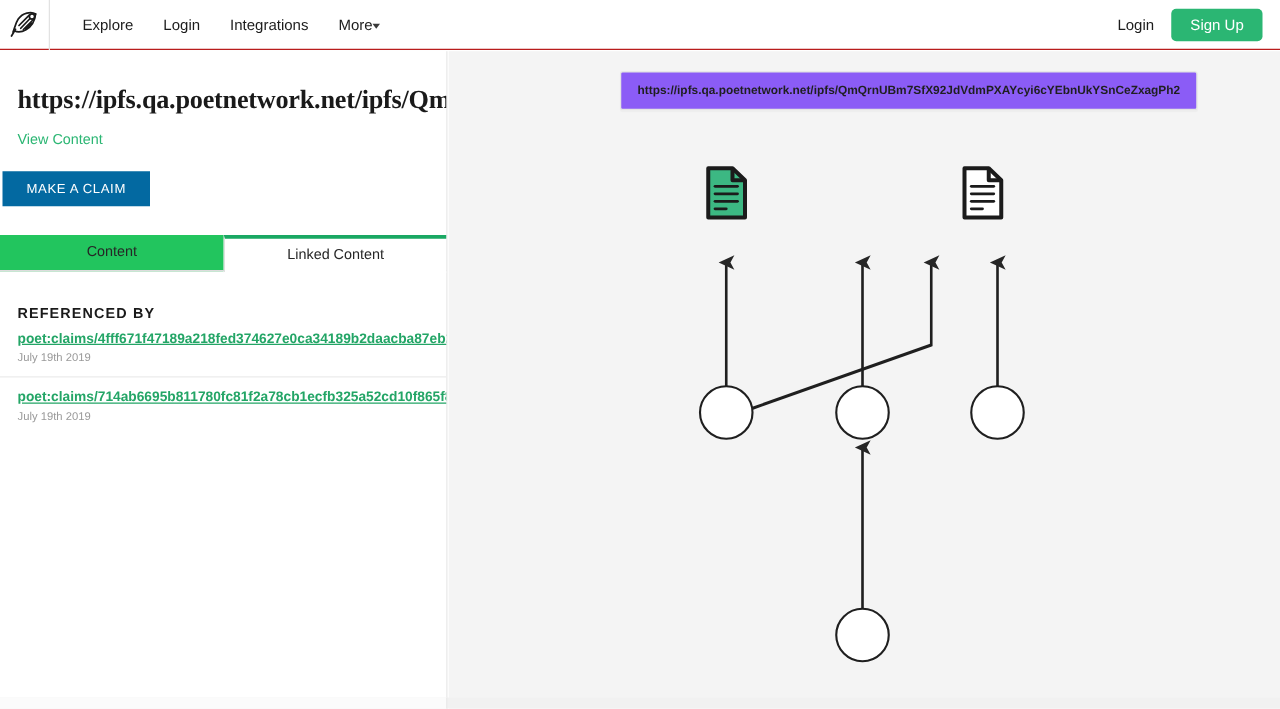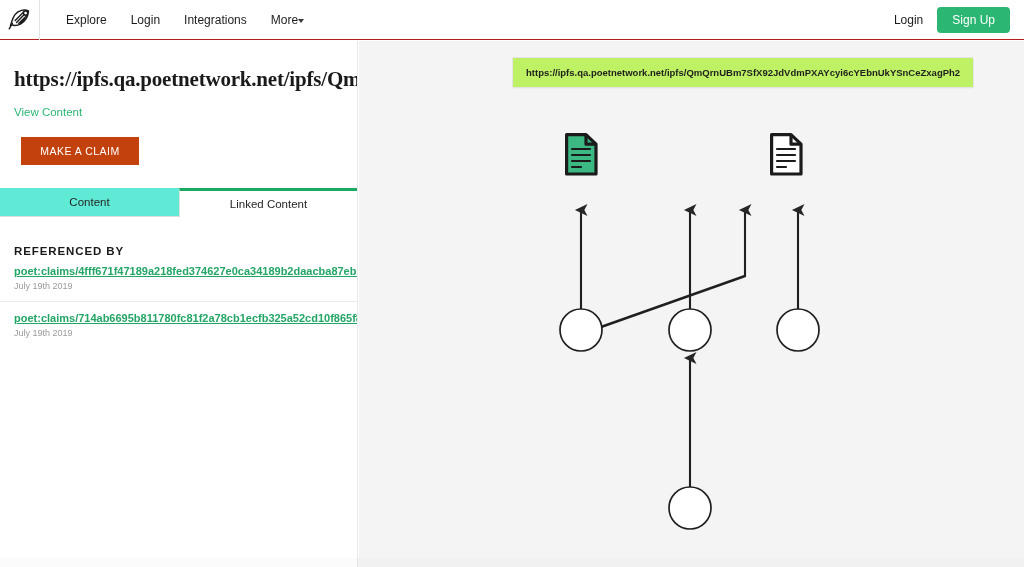--- a/index.html
+++ b/index.html
@@ -70,39 +70,39 @@
   }
   .view-content {
     display: inline-block;
     margin: 14px 0 0 14px;
     font-size: 11.5px;
     color: #2bb673;
     cursor: pointer;
   }
   .claim-btn {
     display: block;
-    margin: 17px 0 0 21px;
+    margin: 17px 0 0 2px;
     width: 118px; height: 28px;
-    background: #c2410c; color: #ffffff;
+    background: #0369a1; color: #ffffff;
     border: none; font-size: 10.5px; font-weight: normal;
     letter-spacing: 0.5px; cursor: pointer;
     font-family: "Liberation Sans", sans-serif;
   }
 
   
   .tabs {
     position: absolute; top: 147px; left: 0; width: 358px;
     display: flex; height: 29px;
     border-bottom: 1px solid #dcdcdc;
   }
   .tab {
     flex: 1 1 50%;
     display: flex; align-items: center; justify-content: center;
     font-size: 11.5px; color: #262626;
-    cursor: pointer; background: #5eead4;
+    cursor: pointer; background: #22c55e;
     border-bottom: 1px solid #dcdcdc;
     height: 29px;
   }
   .tab.active {
     background: #ffffff;
     border-top: 3px solid #1aa863;
     border-left: 1px solid #e0e0e0;
     border-right: 1px solid #e0e0e0;
     border-bottom: 1px solid #ffffff;
     height: 30px;
@@ -131,28 +131,27 @@
 
   
   .graph-panel {
     position: absolute; top: 41px; left: 359px;
     width: 665px; height: 526px;
     background: #f4f4f4;
     overflow: hidden;
   }
   .url-chip {
     position: absolute; top: 16px; left: 137px;
-    background: #bef264;
+    background: #8b5cf6;
     border: 1px solid #e4e4e4;
     border-radius: 2px;
     padding: 9px 13px;
     font-size: 9.5px; font-weight: bold; color: #1f1f1f;
     white-space: nowrap;
     box-shadow: 0 1px 1px rgba(0,0,0,0.03);
-    margin-left: 16px;
   }
   .graph-svg { position: absolute; top: 0; left: 0; }
 
   
   .scrollbar-track {
     position: absolute; left: 0; bottom: 0;
     width: 1024px; height: 9px;
     background: #f1f1f1;
   }
   .scrollbar-thumb {

